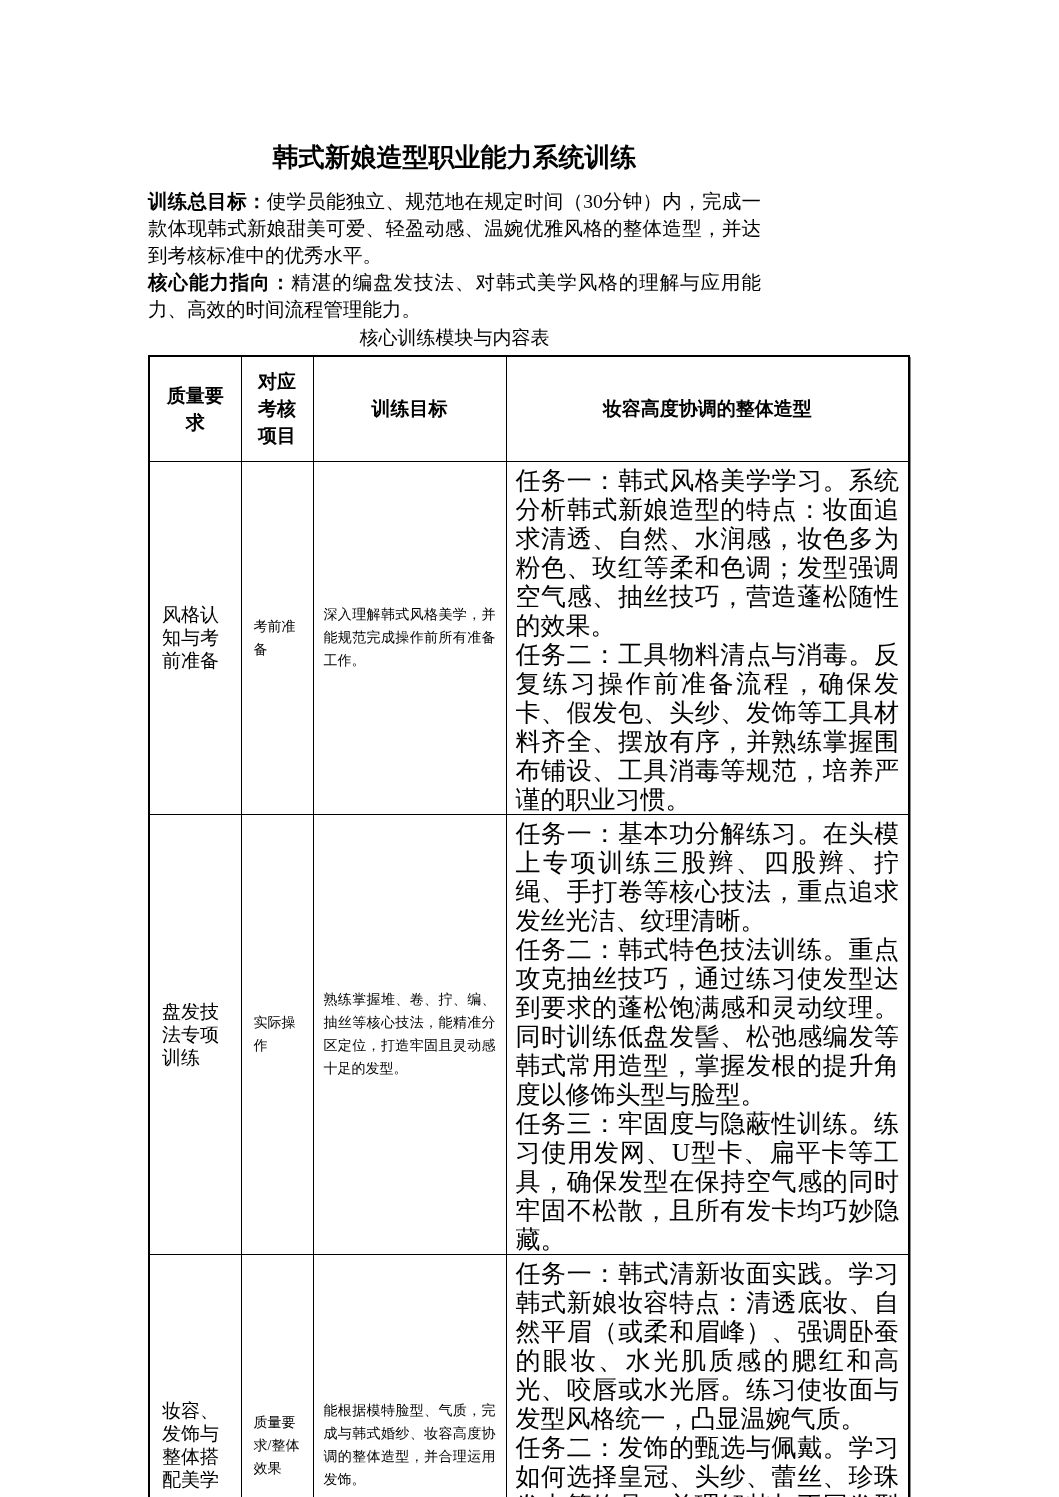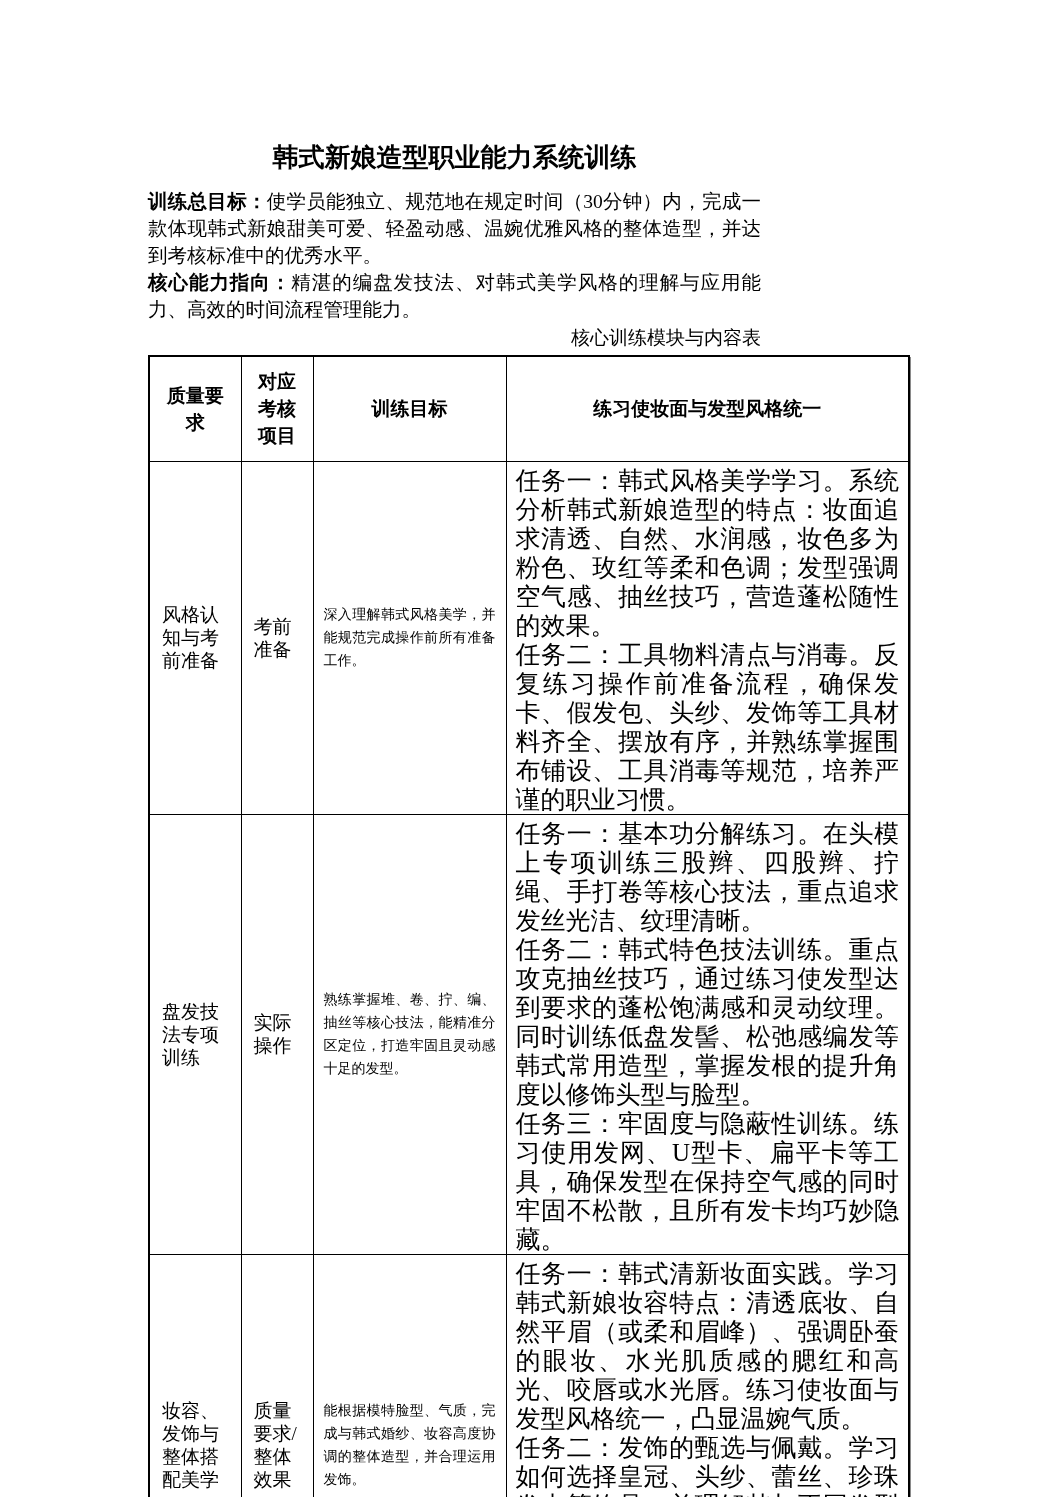--- a/index.html
+++ b/index.html
@@ -16,21 +16,21 @@
   .doc-title {
     font-size:26px; line-height:36px; font-weight:bold;
     text-align:center; margin:0 0 12px 0;
   }
   .para {
     font-size:19.5px; line-height:27px; margin:0;
     text-align:justify;
   }
   .para .plabel { font-weight:bold;font-family:Liberation Serif, serif; }
   .tbl-caption {
-    font-size:19px; line-height:27px; text-align:right; margin-top:1px;
+    font-size:19px; line-height:27px; text-align:center; margin-top:1px;
   }
   table.core {
     border-collapse:collapse; table-layout:fixed;
     width:760px; margin-top:4px;
     border:2px solid #000;
     box-shadow:1px 2px 0 #8a8a8a;
   }
   table.core th, table.core td {
     border:1px solid #000;
     box-sizing:border-box;
@@ -43,21 +43,21 @@
     line-height:27px; padding:0 10px;
   }
   tr.r1 { height:270px; }
   tr.r2 { height:355px; }
   tr.r3 { height:300px; }
   td.c1 {
     font-size:19px; line-height:23px;
     vertical-align:middle; padding:0 14px 0 12px;
   }
   td.c2 {
-    font-size:19px; line-height:23px;
+    font-size:14px; line-height:23px;
     vertical-align:middle; padding:0 10px 0 12px;
   }
   td.c3 {
     font-size:14px; line-height:23px;
     vertical-align:middle; padding:0 10px; text-align:justify;
   }
   td.c4 {
     font-size:25px; line-height:29px;
     vertical-align:top; padding:4px 9px 0 9px; text-align:justify;
   }
@@ -80,21 +80,21 @@
       <col style="width:92px">
       <col style="width:72px">
       <col style="width:193px">
       <col style="width:403px">
     </colgroup>
     <thead>
       <tr class="hdr">
         <th class="hc">质量要求</th>
         <th class="hc">对应考核项目</th>
         <th class="hc">训练目标</th>
-        <th class="hc">练习使妆面与发型风格统一</th>
+        <th class="hc">妆容高度协调的整体造型</th>
       </tr>
     </thead>
     <tbody>
       <tr class="r1">
         <td class="c1">风格认知与考前准备</td>
         <td class="c2">考前准备</td>
         <td class="c3">深入理解韩式风格美学，并能规范完成操作前所有准备工作。</td>
         <td class="c4">
           <div class="task">任务一：韩式风格美学学习。系统分析韩式新娘造型的特点：妆面追求清透、自然、水润感，妆色多为粉色、玫红等柔和色调；发型强调空气感、抽丝技巧，营造蓬松随性的效果。</div>
           <div class="task">任务二：工具物料清点与消毒。反复练习操作前准备流程，确保发卡、假发包、头纱、发饰等工具材料齐全、摆放有序，并熟练掌握围布铺设、工具消毒等规范，培养严谨的职业习惯。</div>

